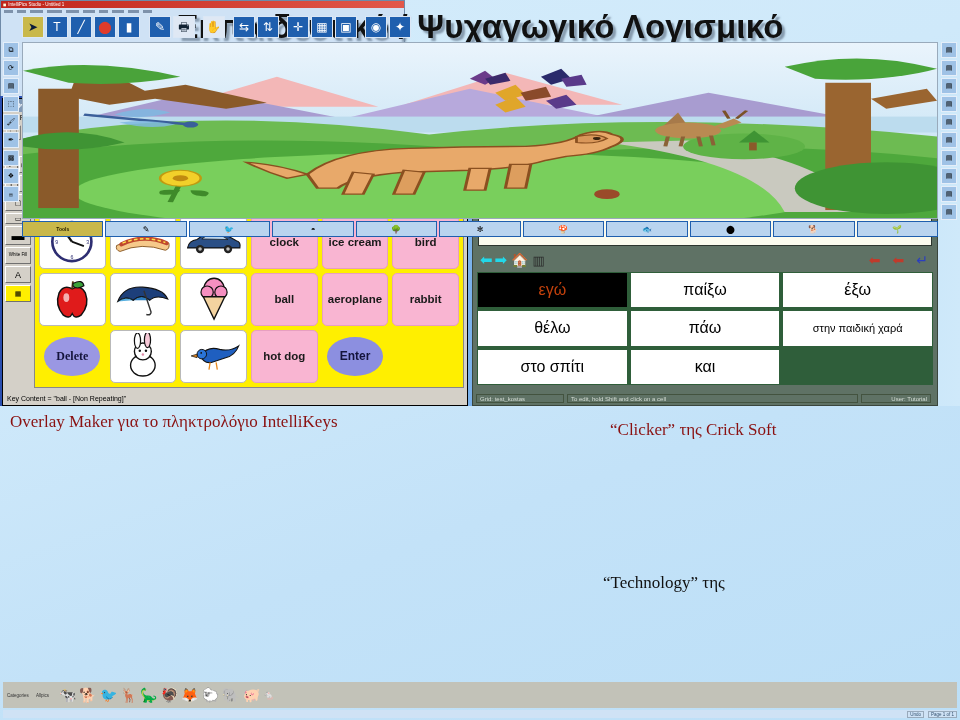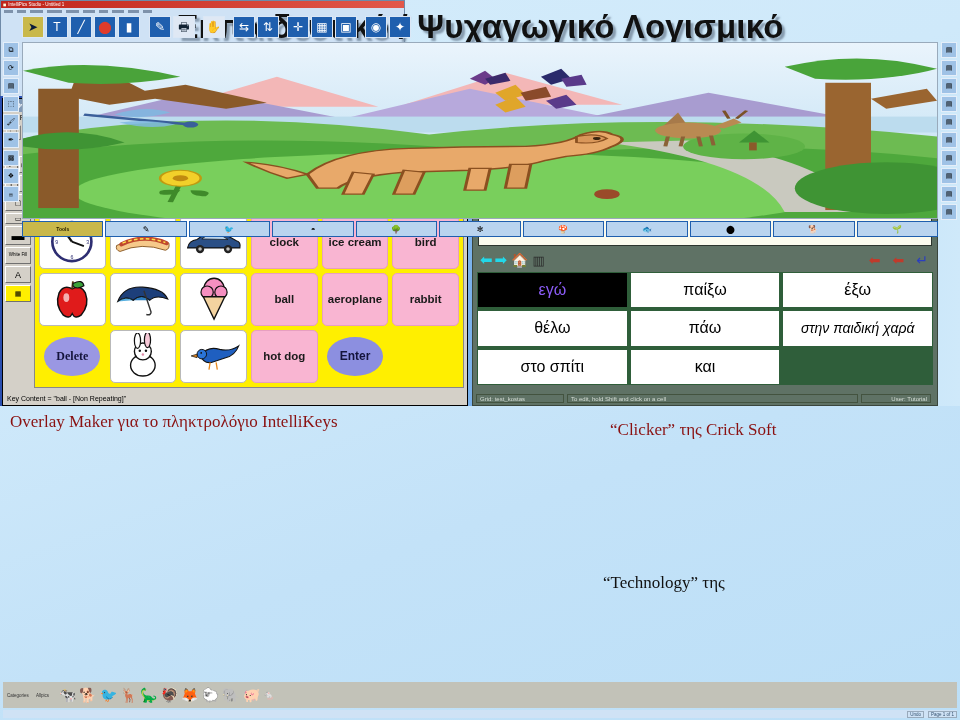--- a/index.html
+++ b/index.html
@@ -60,22 +60,22 @@
   #ck-title{background:linear-gradient(90deg,#4b3f52,#6a5c72);}
   #ck-menubar{background:#5f7265;color:#e6ece6;}
   #ck-toolbar{background:#5f7265;height:27px;gap:4px;padding:0 5px;}
   .ckb{width:22px;height:21px;display:flex;align-items:center;justify-content:center;font-size:15px;line-height:1;}
   #ck-doc{position:absolute;left:5px;top:57px;right:5px;height:88px;background:#fbfbee;border:1px solid #2c352e;}
   #ck-navbar{position:absolute;left:3px;top:150px;right:3px;height:22px;background:#5f7265;display:flex;align-items:center;padding:0 4px;}
   #ck-grid{position:absolute;left:4px;top:173px;right:4px;height:113px;display:grid;
            grid-template-columns:1fr 1fr 1fr;grid-template-rows:1fr 1fr 1fr;gap:2px;background:#2f5e3a;}
   .ckcell{background:#fff;border:1px solid #2f5e3a;display:flex;align-items:center;justify-content:center;
           font-size:16px;color:#000;text-align:center;padding:0 2px;box-sizing:border-box;}
-  .ckcell.sel{background:#000;color:#8b5cf6;}
-  .ckcell.small{font-size:14px;font-style:italic;}
+  .ckcell.sel{background:#000;color:#c2410c;}
+  .ckcell.small{font-size:11px;}
   #ck-status{position:absolute;left:3px;bottom:2px;right:3px;height:10px;background:#5f7265;display:flex;align-items:center;
              font-size:6px;color:#d6ded6;}
   #ck-status span{border:1px solid #43533f;height:9px;line-height:9px;padding:0 3px;margin-right:3px;box-sizing:border-box;white-space:nowrap;overflow:hidden;}
 
   
   .cap{position:absolute;font-family:"Liberation Serif",serif;font-size:17px;color:#8a1111;white-space:nowrap;}
   #cap-om{left:10px;top:412px;}
   #cap-ck{left:610px;top:420px;}
   #cap-ip{position:absolute;left:603px;top:572px;font-family:"Liberation Serif",serif;font-size:17px;color:#111;line-height:1.35;}
 

